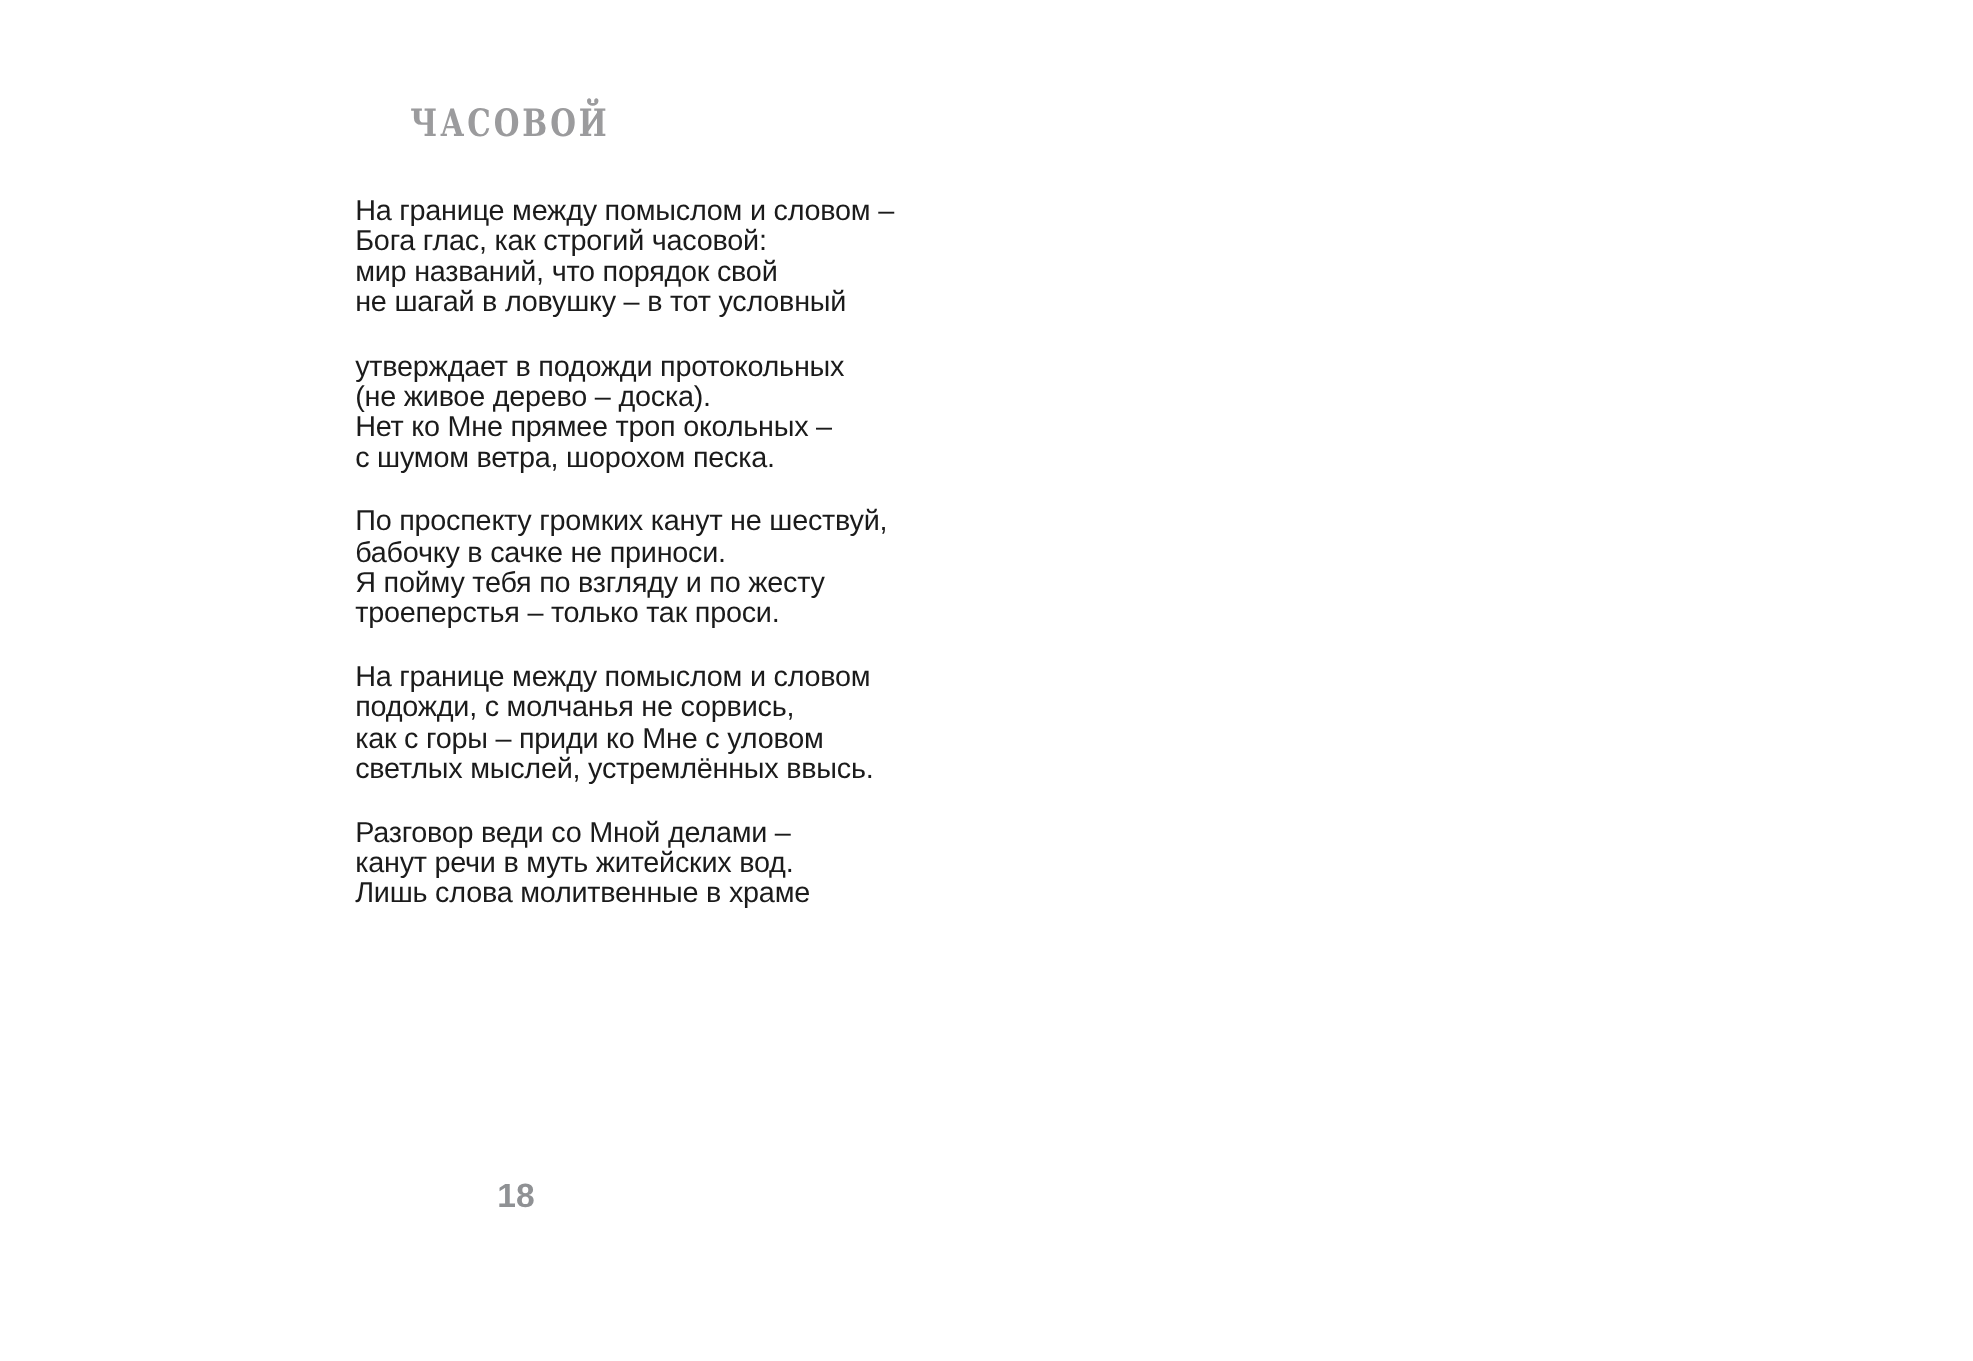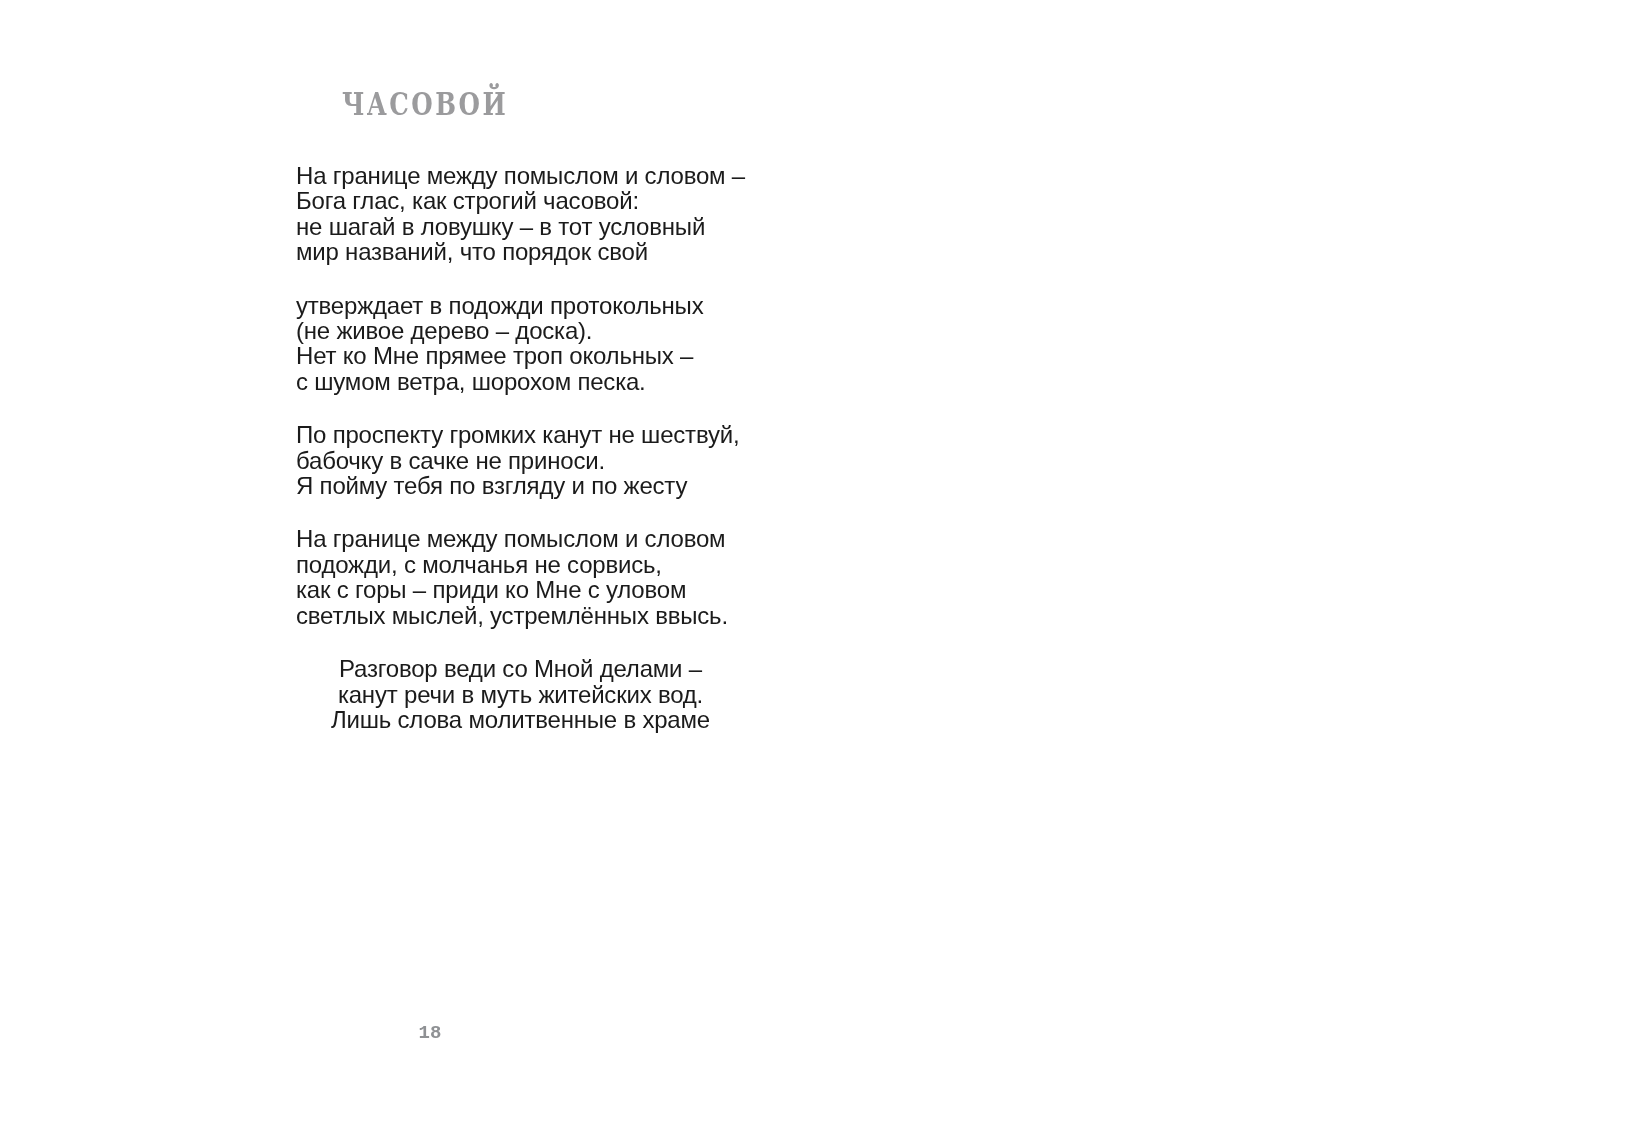--- a/index.html
+++ b/index.html
@@ -31,28 +31,28 @@
   .poem {
     position: absolute;
     top: 163px;
     font-size: 24px;
     line-height: 25.4px;
     letter-spacing: -0.2px;
     color: var(--body-color, #1b1b1b);
     white-space: nowrap;
   }
   .stanza { margin: 0 0 28px 0; }
-  .stanza:last-child { margin-bottom: 4px; text-align: center; }
+  .stanza:last-child { margin-bottom: 4px; }
 
   .page-number {
     position: absolute;
-    top: 1022px;
-    font-family: Liberation Mono, monospace;
+    top: 981px;
+    font-family: Liberation Sans, sans-serif;
     font-weight: bold;
-    font-size: 19px;
+    font-size: 28px;
     color: var(--pagenum-color, #8f9194);
     transform: translateX(-50%);
   }
 
   
   .poem.left-poem   { left: 296px; }
   .title-left  { left: 425px; }
   .num-left  { left: 430px; }
 </style>
 </head>
@@ -60,33 +60,34 @@
 
 <div class="spread">
 
   <section class="page left">
     <h2 class="poem-title title-left">ЧАСОВОЙ</h2>
 
     <div class="poem left-poem" id="poem-left">
         <div class="stanza">
           <div class="line">На границе между помыслом и словом –</div>
           <div class="line">Бога глас, как строгий часовой:</div>
+          <div class="line">мир названий, что порядок свой</div>
           <div class="line">не шагай в ловушку – в тот условный</div>
-          <div class="line">мир названий, что порядок свой</div>
         </div>
         <div class="stanza">
           <div class="line">утверждает в подожди протокольных</div>
           <div class="line">(не живое дерево – доска).</div>
           <div class="line">Нет ко Мне прямее троп окольных –</div>
           <div class="line">с шумом ветра, шорохом песка.</div>
         </div>
         <div class="stanza">
           <div class="line">По проспекту громких канут не шествуй,</div>
           <div class="line">бабочку в сачке не приноси.</div>
           <div class="line">Я пойму тебя по взгляду и по жесту</div>
+          <div class="line">троеперстья – только так проси.</div>
         </div>
         <div class="stanza">
           <div class="line">На границе между помыслом и словом</div>
           <div class="line">подожди, с молчанья не сорвись,</div>
           <div class="line">как с горы – приди ко Мне с уловом</div>
           <div class="line">светлых мыслей, устремлённых ввысь.</div>
         </div>
         <div class="stanza">
           <div class="line">Разговор веди со Мной делами –</div>
           <div class="line">канут речи в муть житейских вод.</div>

